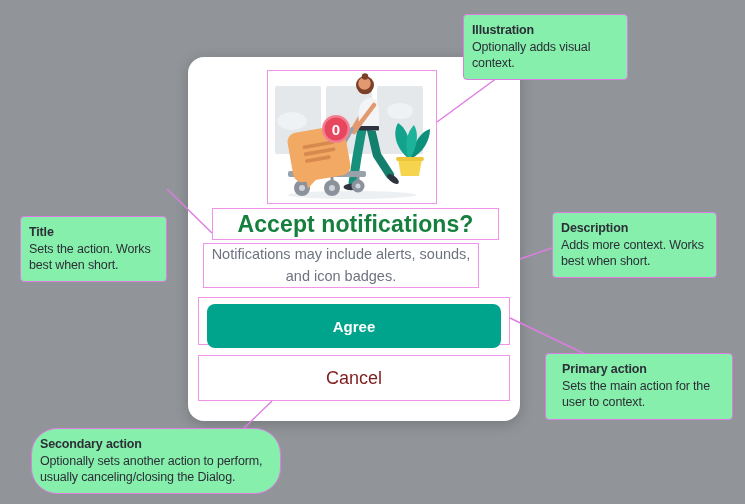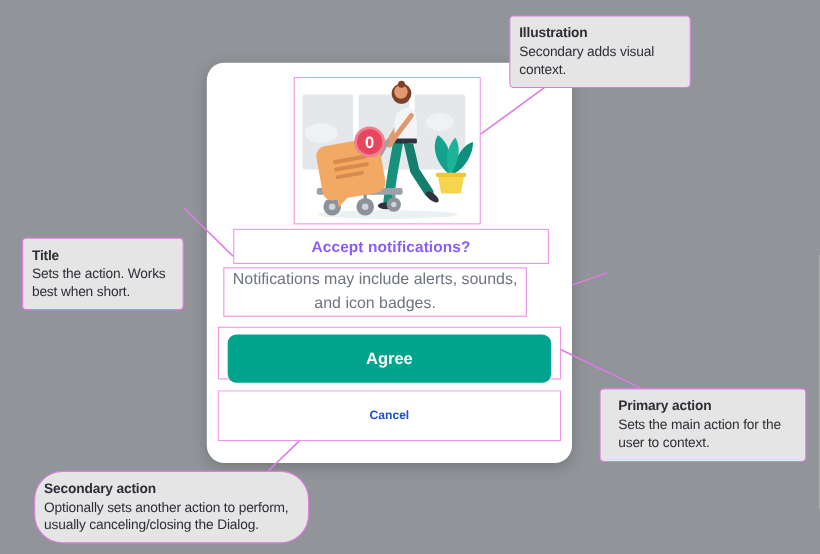--- a/index.html
+++ b/index.html
@@ -21,52 +21,52 @@
   }
 
   
   .anno { position: absolute; border: 1px solid #f093e9; }
 
   .illu-box  { left: 79px;  top: 13px;  width: 170px; height: 134px; }
   .illu-box svg { display:block; width: 168px; height: 132px; }
 
   .title-box { left: 24px;  top: 151px; width: 287px; height: 32px;
                display:flex; align-items:center; justify-content:center; }
-  .title-text { font-size: 14px; font-weight: 700; color: #8b5cf6; letter-spacing:.1px; }
+  .title-text { font-size: 23px; font-weight: 700; color: #15803d; letter-spacing:.1px; }
 
   .desc-box  { left: 15px;  top: 186px; width: 276px; height: 45px;
                display:flex; align-items:center; justify-content:center; text-align:center; }
   .desc-text { font-size: 14.5px; color: #6e7380; line-height: 1.5; width: 306px; }
 
   .primary-box   { left: 10px; top: 240px; width: 312px; height: 48px; }
   .btn-primary {
     position: absolute; left: 8px; top: 6px; width: 294px; height: 44px;
     background: #00a38b; border: none; border-radius: 8px;
     color: #ffffff; font-size: 15px; font-weight: 700; font-family: inherit;
     cursor: pointer;
   }
   .secondary-box { left: 10px; top: 298px; width: 312px; height: 46px; }
   .btn-secondary {
     position: absolute; left: 0; top: 0; width: 100%; height: 100%;
     background: #ffffff; border: none;
-    color: #1d4ed8; font-size: 11px; font-weight: 700; font-family: inherit;
+    color: #7f1d1d; font-size: 18px; font-weight: 400; font-family: inherit;
     cursor: pointer;
   }
 
   
   .connectors {
     position: absolute; left: 0; top: 0; width: 745px; height: 504px;
     z-index: 2; pointer-events: none;
   }
   .connectors line { stroke: #dd7ce2; stroke-width: 1.4; }
 
   
   .callout {
     position: absolute; z-index: 3;
-    background: #e5e5e5; border: 1px solid #de7ce2; border-radius: 4px;
+    background: #86efac; border: 1px solid #de7ce2; border-radius: 4px;
     padding: 7px 8px; font-size: 12.5px; letter-spacing: -0.15px;
     color: #2c2f36; line-height: 1.32;
   }
   .callout-title { display: block; font-weight: 700; }
 
   .co-illustration { left: 463px; top: 14px;  width: 165px; min-height: 64px; }
   .co-title        { left: 20px;  top: 172px; width: 147px; min-height: 66px; margin-top: 44px; }
   .co-description  { left: 552px; top: 212px; width: 165px; min-height: 61px; }
   .co-primary      { left: 545px; top: 353px; width: 188px; min-height: 67px; padding-left: 16px; }
   .co-secondary    { left: 31px;  top: 428px; width: 250px; min-height: 64px; border-radius: 26px; }
@@ -164,28 +164,32 @@
   <svg class="connectors">
     <line x1="437" y1="122" x2="497" y2="78"></line>
     <line x1="167" y1="189" x2="212" y2="233"></line>
     <line x1="520" y1="259" x2="552" y2="248"></line>
     <line x1="510" y1="318" x2="585" y2="354"></line>
     <line x1="272" y1="401" x2="244" y2="428"></line>
   </svg>
 
   <div class="callout co-illustration">
     <span class="callout-title">Illustration</span>
-    <span>Secondary adds visual context.</span>
+    <span>Optionally adds visual context.</span>
   </div>
 
   <div class="callout co-title">
     <span class="callout-title">Title</span>
     <span>Sets the action. Works best when short.</span>
   </div>
 
+  <div class="callout co-description">
+    <span class="callout-title">Description</span>
+    <span>Adds more context. Works best when short.</span>
+  </div>
 
   <div class="callout co-primary">
     <span class="callout-title">Primary action</span>
     <span>Sets the main action for the user to context.</span>
   </div>
 
   <div class="callout co-secondary">
     <span class="callout-title">Secondary action</span>
     <span>Optionally sets another action to perform, usually canceling/closing the Dialog.</span>
   </div>

